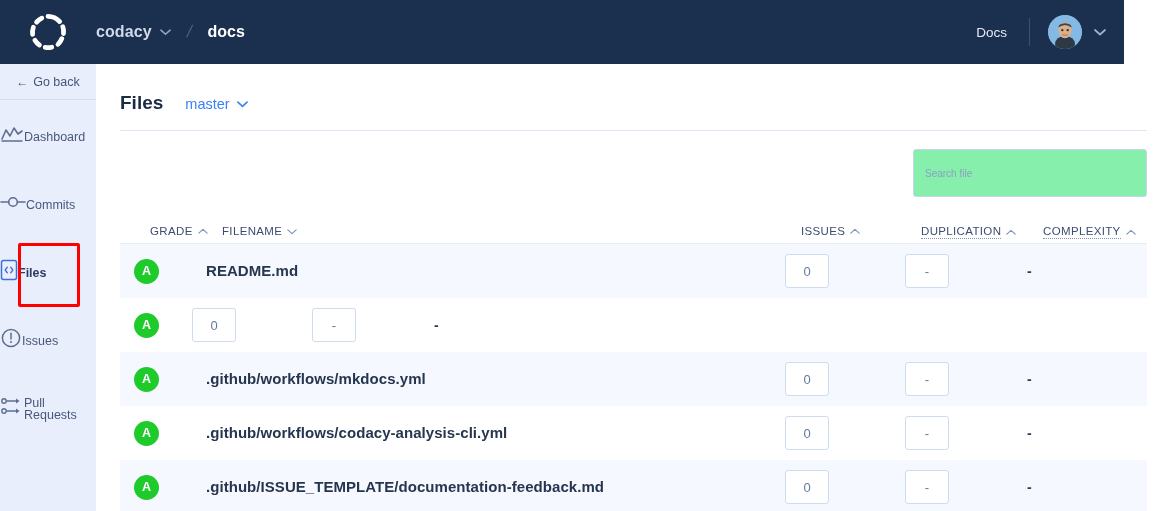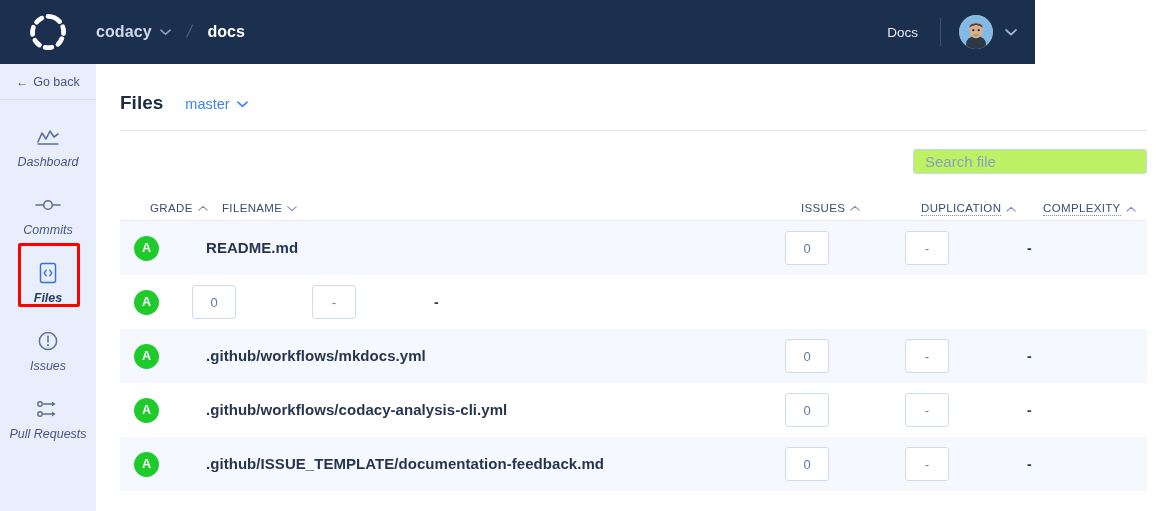--- a/index.html
+++ b/index.html
@@ -7,21 +7,21 @@
     width: 1171px; height: 511px;
     overflow: hidden;
     background: #ffffff;
     font-family: "Liberation Sans", sans-serif;
     -webkit-font-smoothing: antialiased;
   }
 
   
   .topbar {
     position: absolute; top: 0; left: 0;
-    width: 1035px; height: 64px;
+    width: 1124px; height: 64px;
     background: #1b2f4e;
     display: flex; align-items: center; text-align: center;
   }
   .logo-wrap {
     width: 96px; height: 64px;
     display: flex; align-items: center; justify-content: center;
     flex: 0 0 96px;
   }
   .logo-svg { display: block; }
   .crumbs { display: flex; align-items: center; height: 64px; }
@@ -67,25 +67,24 @@
     background: #e9eefc;
   }
   .goback {
     height: 36px; display: flex; align-items: center; justify-content: center;
     color: #44557a; font-size: 12.5px;
     border-bottom: 1px solid #d7def1;
   }
   .goback .arrow { margin-right: 5px; font-size: 12px; }
   .nav-item {
     height: 68px;
-    display: flex; flex-direction: column;
-    align-items: center; justify-content: flex-end;
+    display: flex; 
+    align-items: center; justify-content: flex-start;
     color: #48587c; text-decoration: none;
     position: relative;
-    font-style: italic;
   }
   .nav-icon { height: 26px; display: flex; align-items: center; justify-content: center; }
   .nav-label { font-size: 12.5px; margin-top: 6px; line-height: 1; }
   .nav-item.active .nav-label { font-weight: bold; color: #2b3c5e; }
   .annot-box {
     position: absolute;
     left: 18px; top: 243px;
     width: 62px; height: 64px;
     border: 3px solid #ff0000;
     border-radius: 2px;
@@ -112,26 +111,26 @@
   .branch-chevron { margin-left: 7px; display: inline-flex; align-items: center; }
   .head-rule {
     margin: 16px 0 0 24px; width: 1027px; height: 1px; background: #dde4f2;
   }
 
   .search-row {
     display: flex; justify-content: flex-end;
     padding: 18px 24px 0 0;
   }
   .search-input {
-    width: 234px; height: 25px;
+    width: 234px; height: 48px;
     border: 1px solid #c9d6ec; border-radius: 3px;
-    background: #bef264;
+    background: #86efac;
     padding: 0 11px;
     font-family: "Liberation Sans", sans-serif;
-    font-size: 15px; color: #2b3c5e;
+    font-size: 10px; color: #2b3c5e;
     outline: none;
   }
   .search-input::placeholder { color: #8ba0c2; }
 
   
   .tbl { width: 1027px; margin-left: 24px; margin-top: 20px; }
   .tbl-head {
     display: flex; align-items: center;
     height: 27px;
     border-bottom: 1px solid #e6ebf5;

